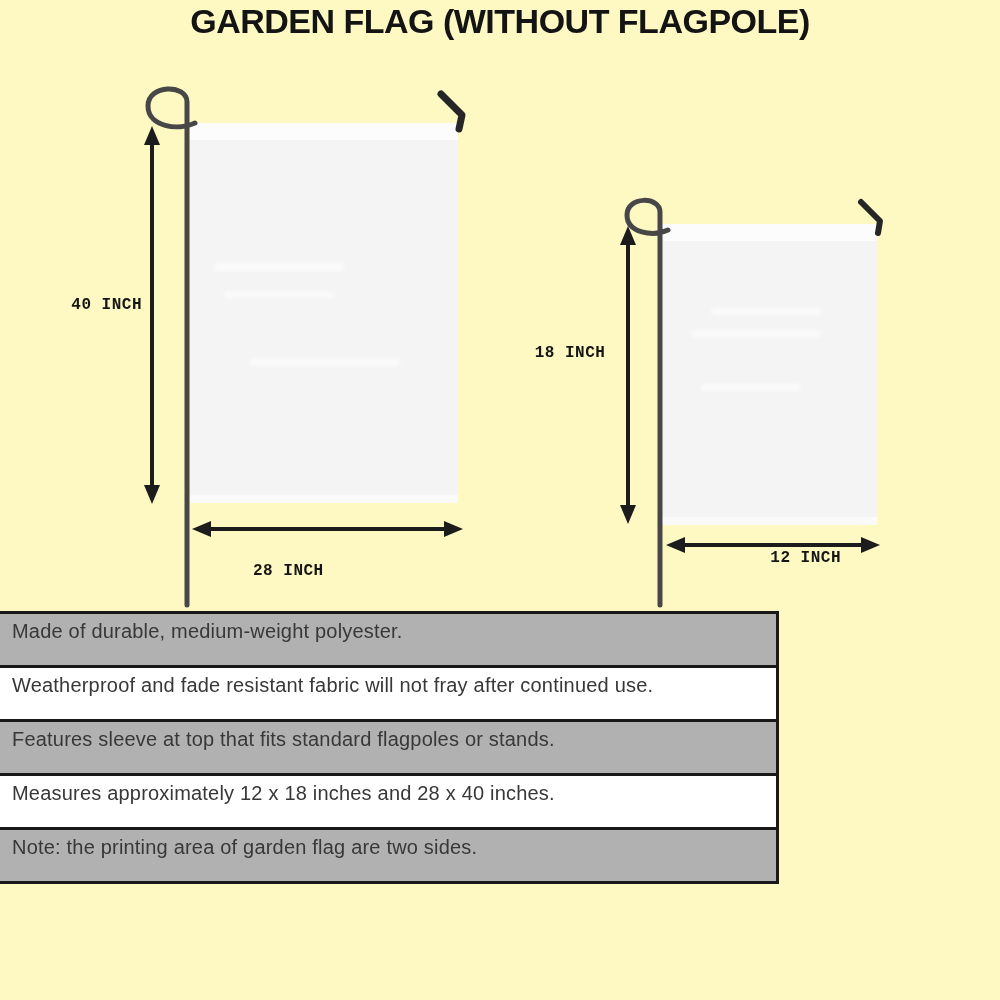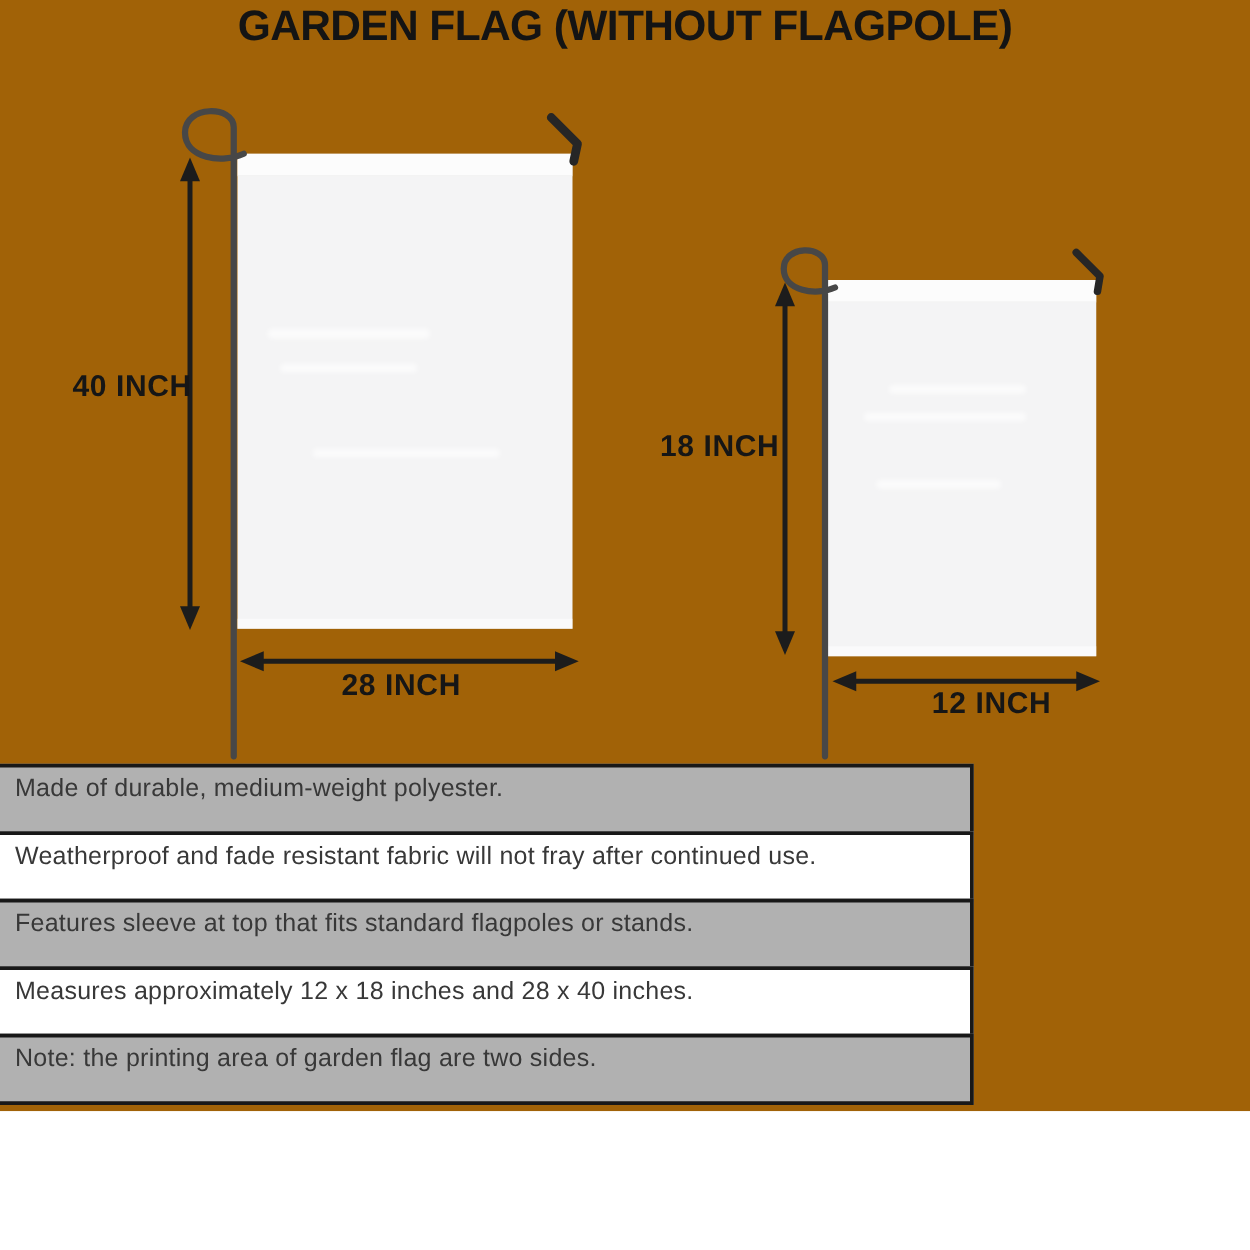--- a/index.html
+++ b/index.html
@@ -3,22 +3,22 @@
 <meta charset="utf-8">
 <style>
   html, body {
     margin: 0;
     padding: 0;
     background: #ffffff;
   }
   .canvas {
     position: relative;
     width: 1000px;
-    height: 889px;
-    background: #a16207;
+    height: 1000px;
+    background: #fef9c3;
     overflow: hidden;
     font-family: "Liberation Sans", sans-serif;
   }
 
   
   .title-block {
     position: absolute;
     top: 2px;
     left: 0;
     width: 100%;
@@ -62,29 +62,30 @@
   svg.lineart {
     position: absolute;
     inset: 0;
     z-index: 2;
   }
 
   
   .dim-label {
     position: absolute;
     z-index: 3;
-    font-size: 24px;
+    font-size: 16px;
     font-weight: 700;
     color: #161616;
     letter-spacing: 0.5px;
     white-space: nowrap;
+    font-family: Liberation Mono, monospace;
   }
   .dim-40 { left: 58px;  top: 296px; width: 84px;  text-align: right; }
-  .dim-28 { left: 253px; top: 535px; width: 136px; text-align: center; }
-  .dim-18 { left: 528px; top: 344px; width: 84px;  text-align: left; }
+  .dim-28 { left: 253px; top: 562px; width: 136px; }
+  .dim-18 { left: 528px; top: 344px; width: 84px;  text-align: center; }
   .dim-12 { left: 705px; top: 549px; width: 136px; text-align: right; }
 
   
   .specs {
     position: absolute;
     left: -3px;
     top: 611px;
     width: 782px;
     z-index: 3;
   }

